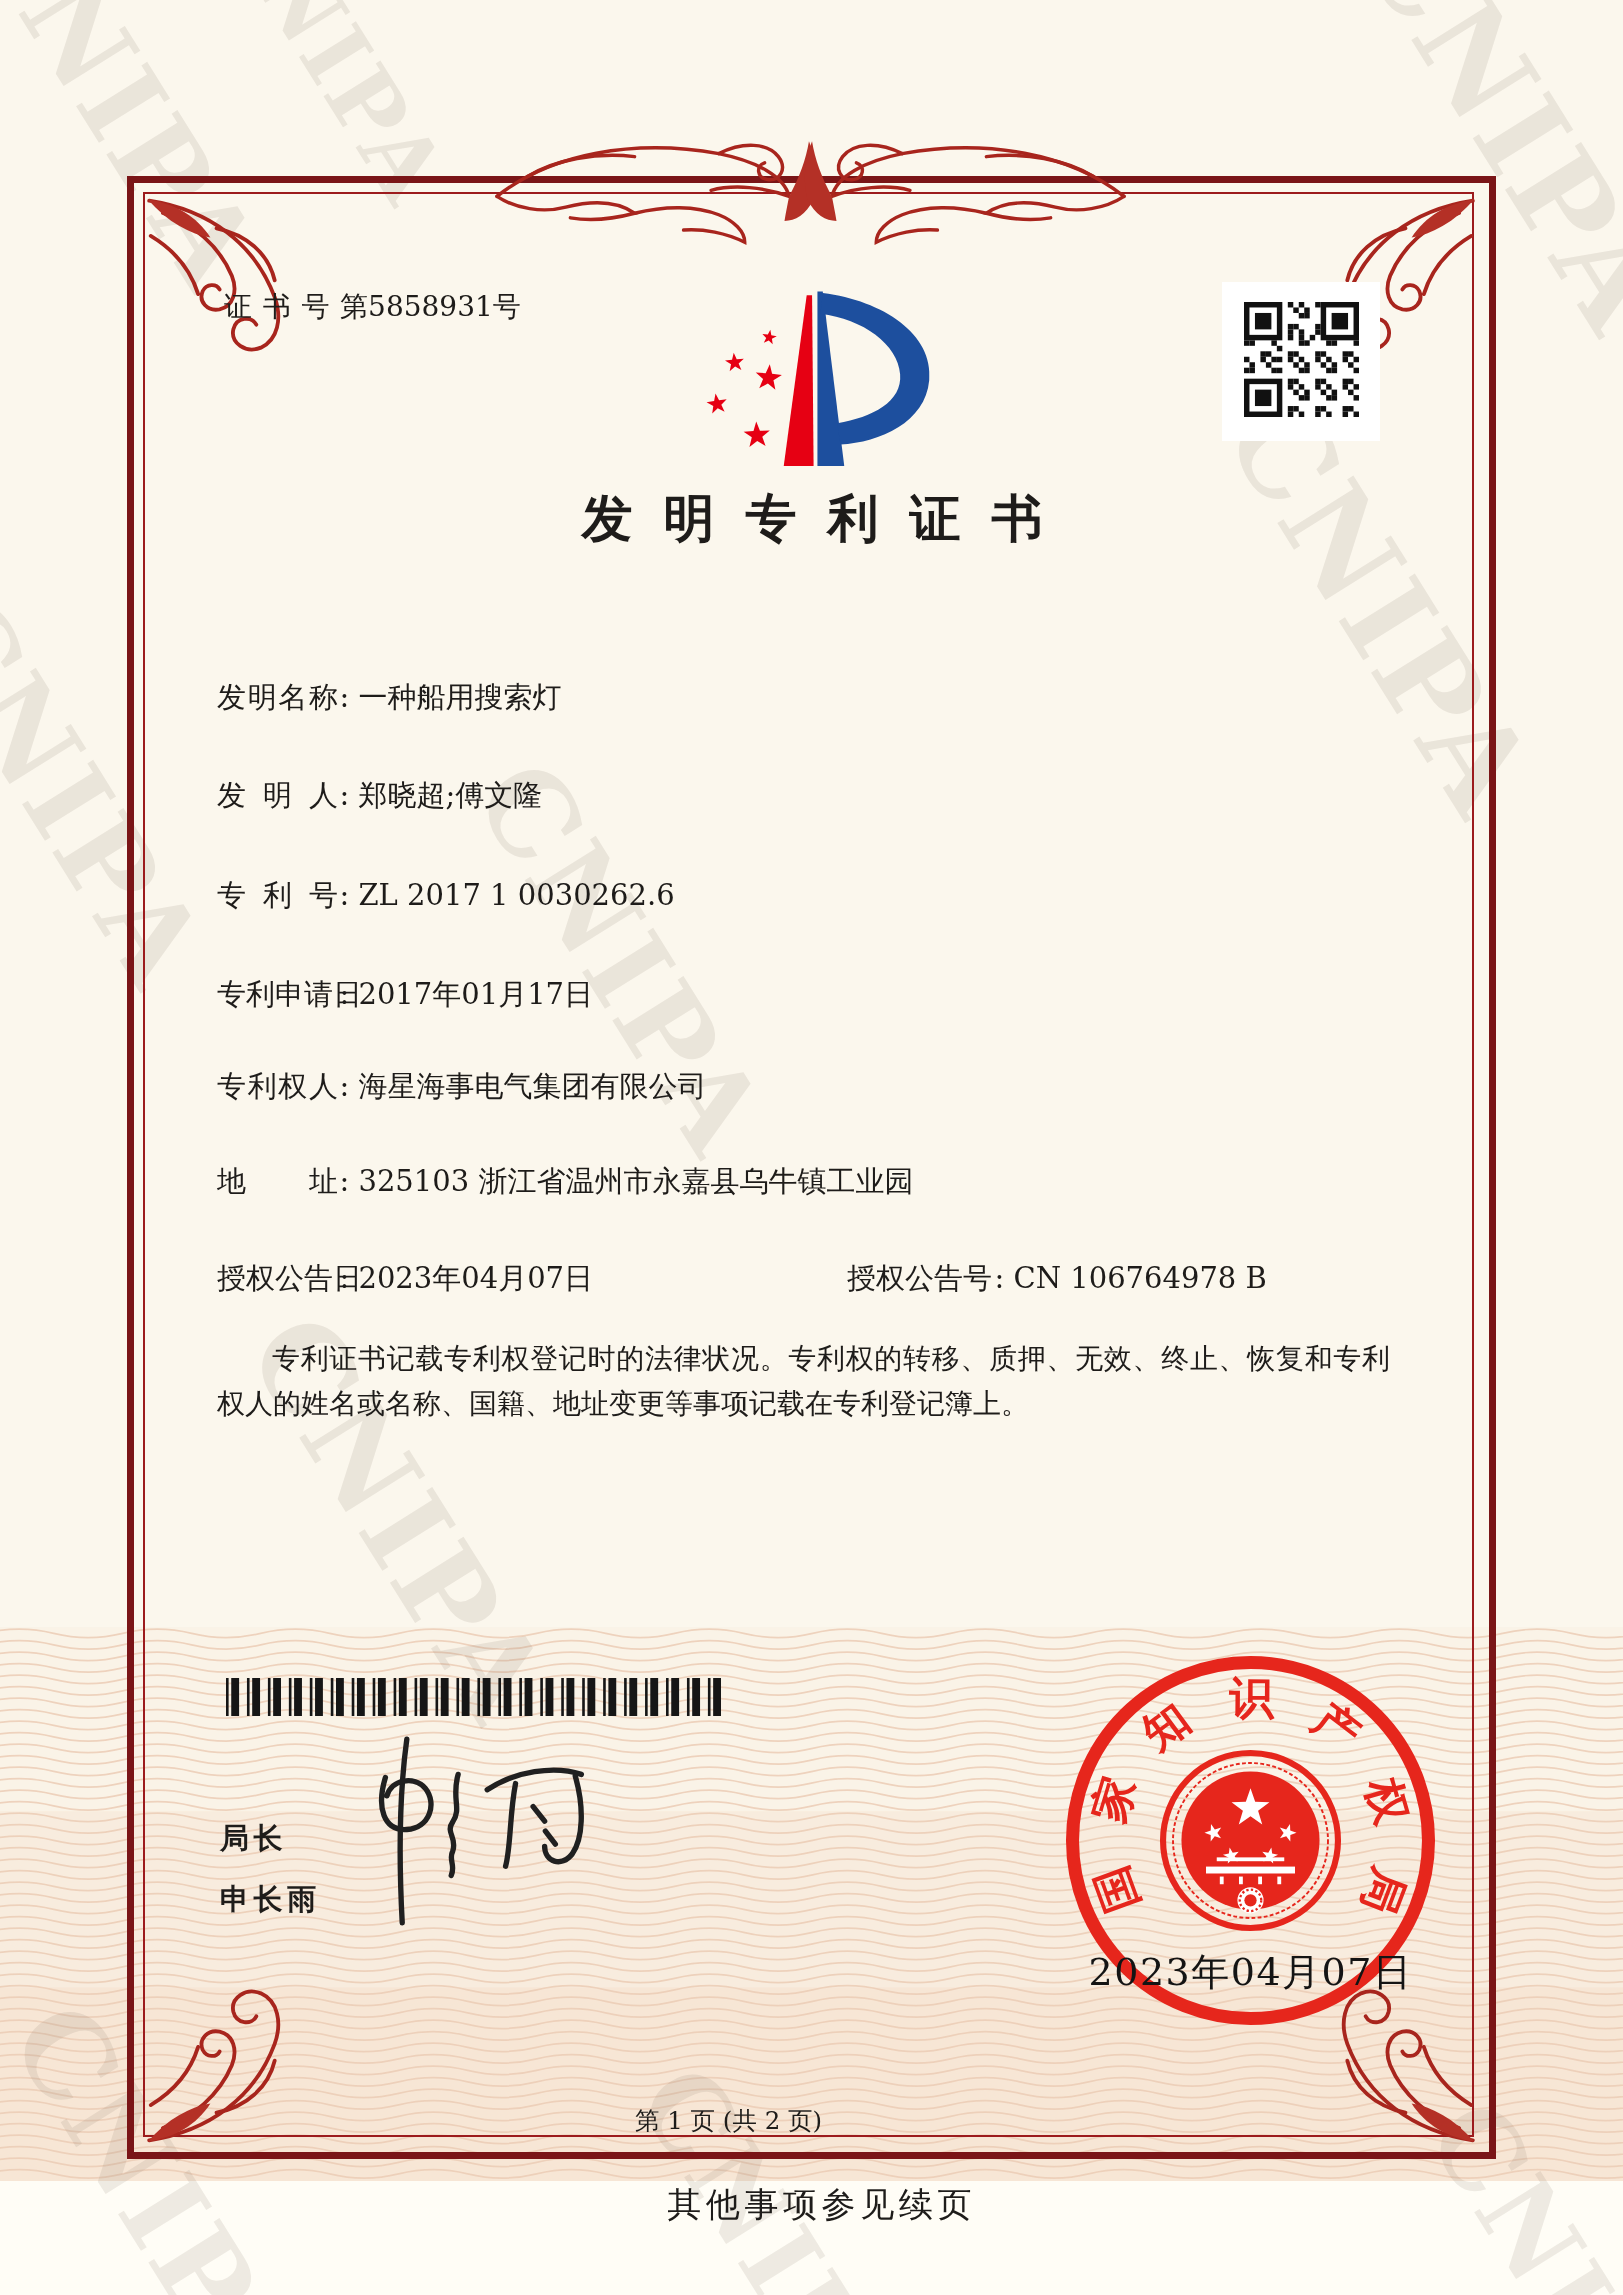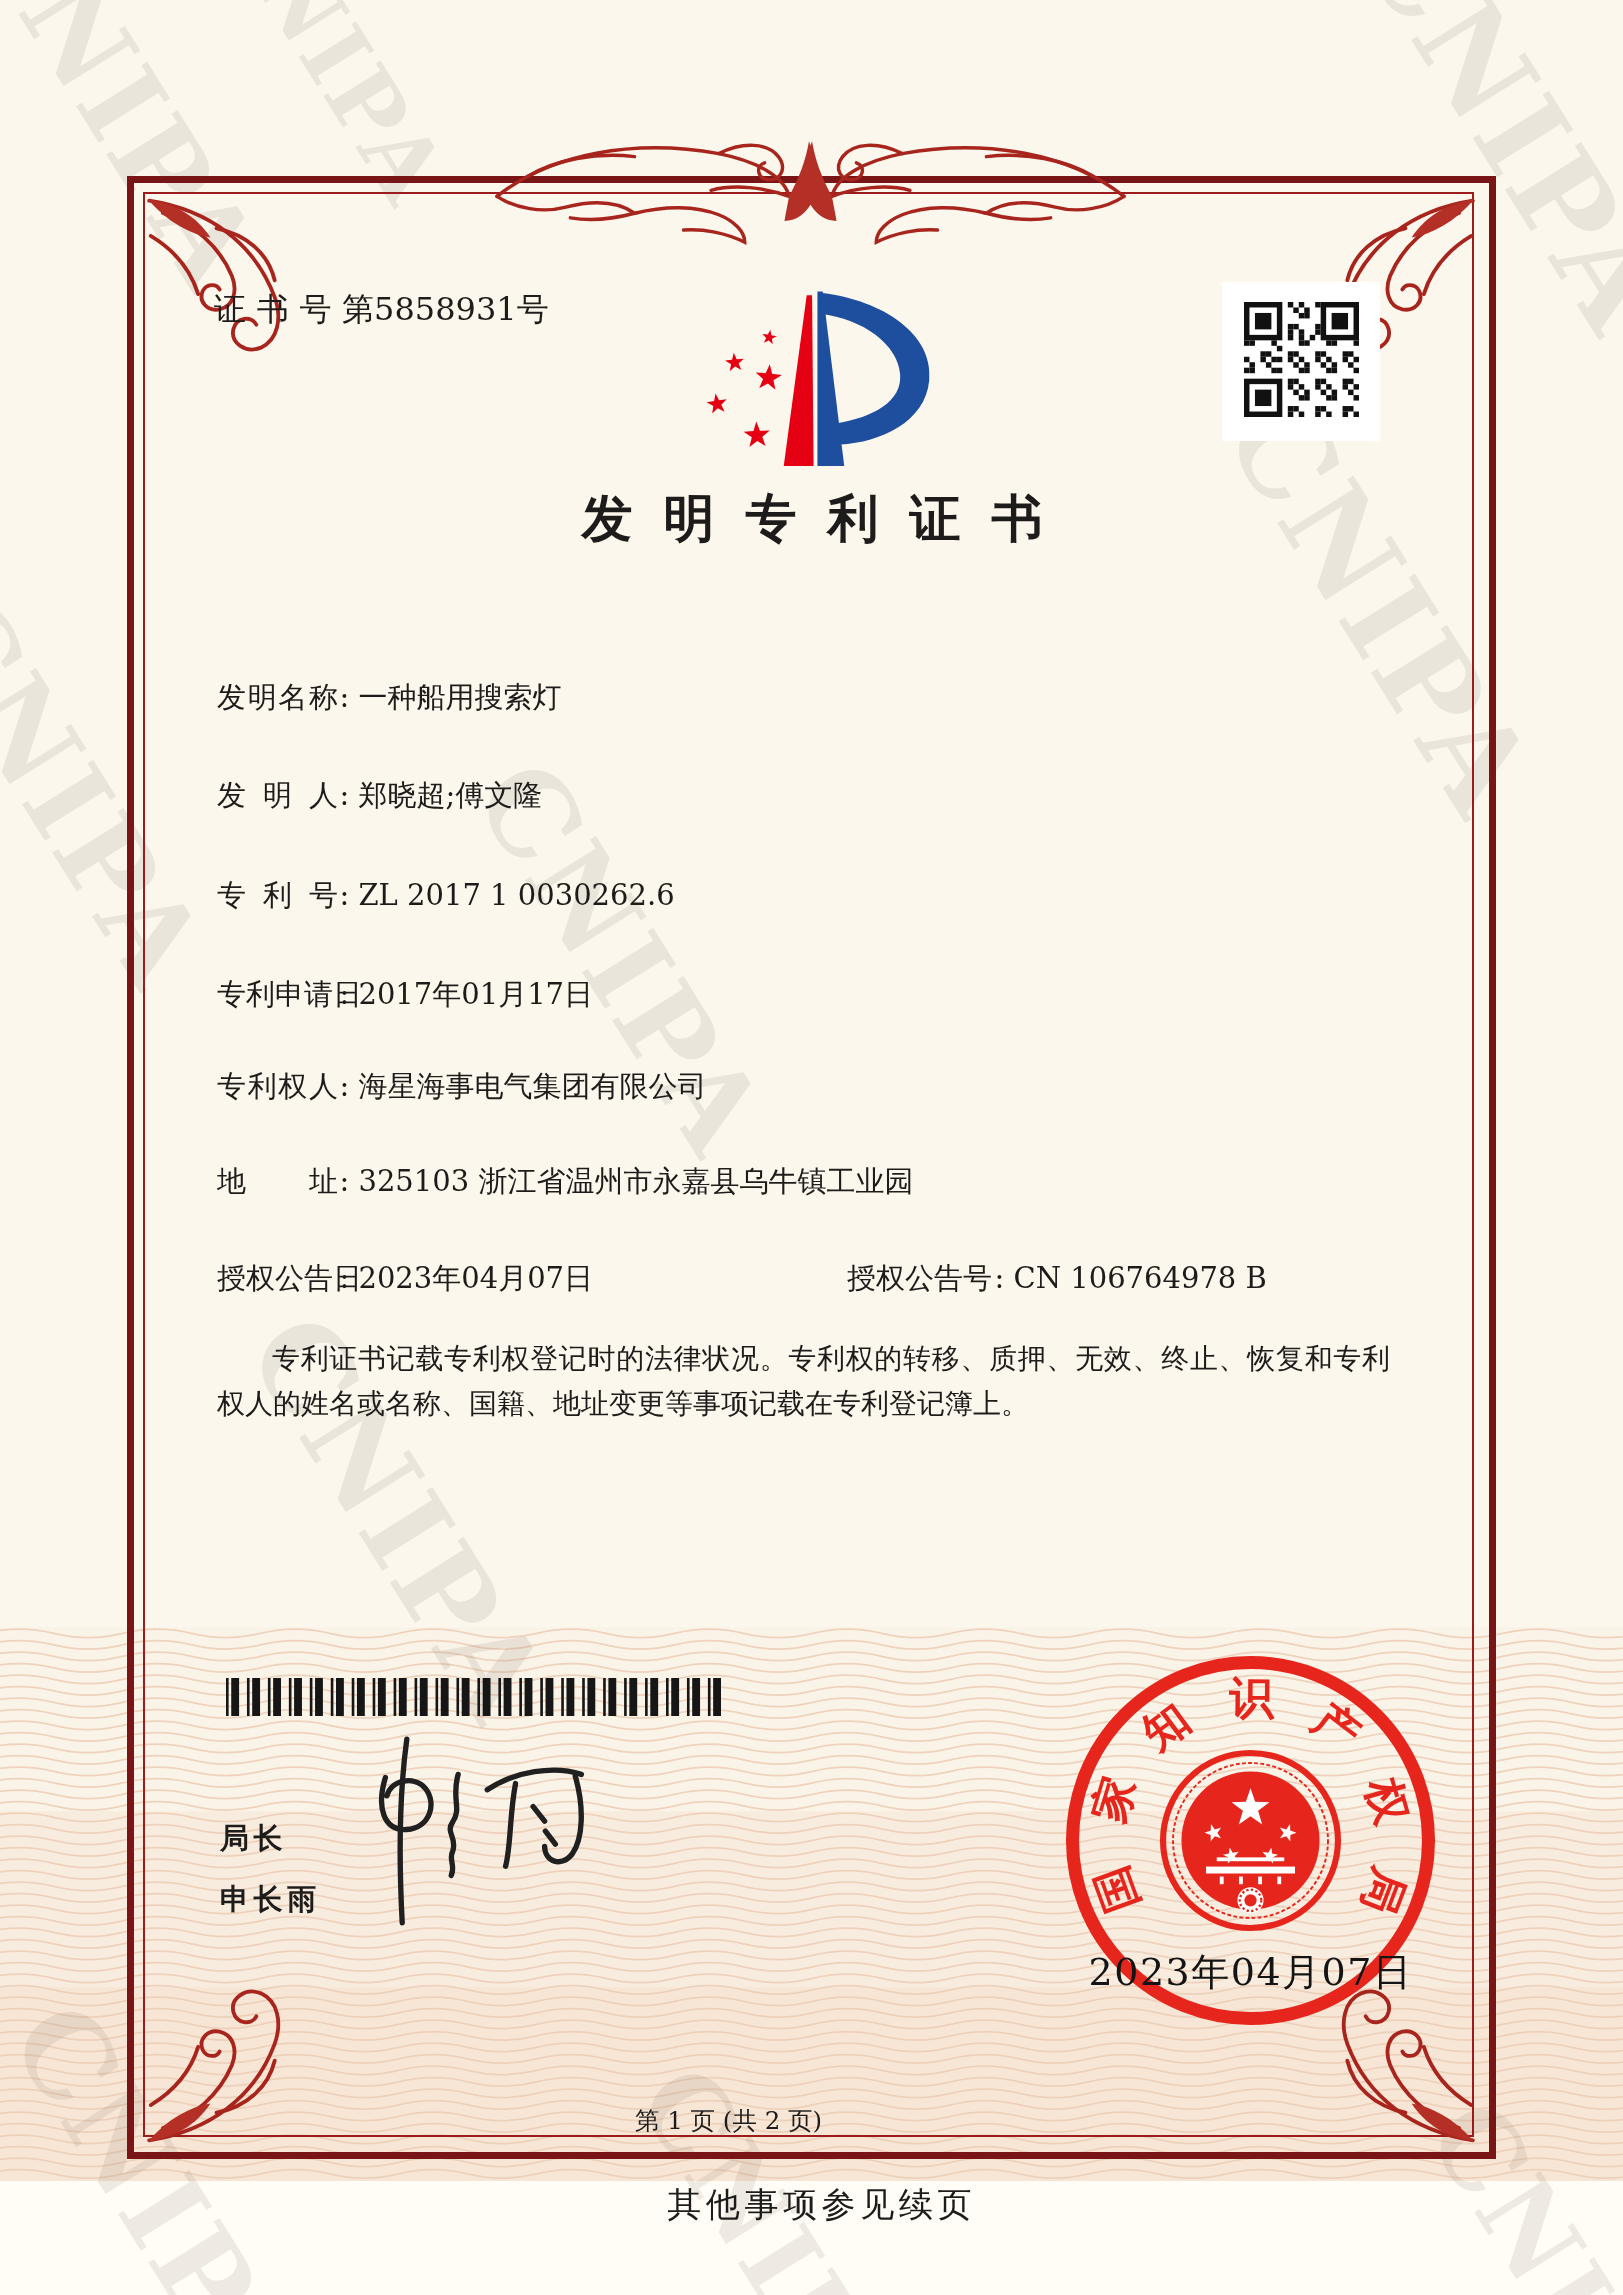--- a/index.html
+++ b/index.html
@@ -10,21 +10,21 @@
   .wm{position:absolute;transform:translate(-50%,-50%) rotate(58deg);
       font-family:"DejaVu Serif","Liberation Serif",serif;font-weight:700;
       color:rgba(120,110,95,0.13);letter-spacing:3.1px;white-space:nowrap;z-index:2;}
   
   #frame-outer{position:absolute;left:127px;top:176px;width:1355px;height:1969px;
       border:7.7px solid #7a1517;z-index:3;}
   #frame-inner{position:absolute;left:143px;top:192px;width:1327px;height:1941px;
       border:2.3px solid #9c1b1d;z-index:3;}
   .corner{position:absolute;width:176px;height:176px;z-index:4;}
   
-  #cert-no{position:absolute;left:214px;top:288px;font-size:32px;z-index:5;}
+  #cert-no{position:absolute;left:224px;top:288px;font-size:28px;z-index:5;}
   #cert-no .sp{letter-spacing:10.7px;}
   #doc-title{position:absolute;left:127px;top:485px;width:1370px;text-align:center;
       font-size:51px;font-weight:700;letter-spacing:31px;text-indent:31px;z-index:5;}
   
   #qr-box{position:absolute;left:1222px;top:282px;width:158px;height:159px;background:#fff;z-index:5;}
   #qr{position:absolute;left:21.5px;top:20px;}
   
   .frow{position:absolute;left:217px;display:flex;align-items:baseline;font-size:29px;z-index:5;}
   .fpair{display:flex;align-items:baseline;}
   .fpair.second{position:absolute;left:630px;top:0;}

